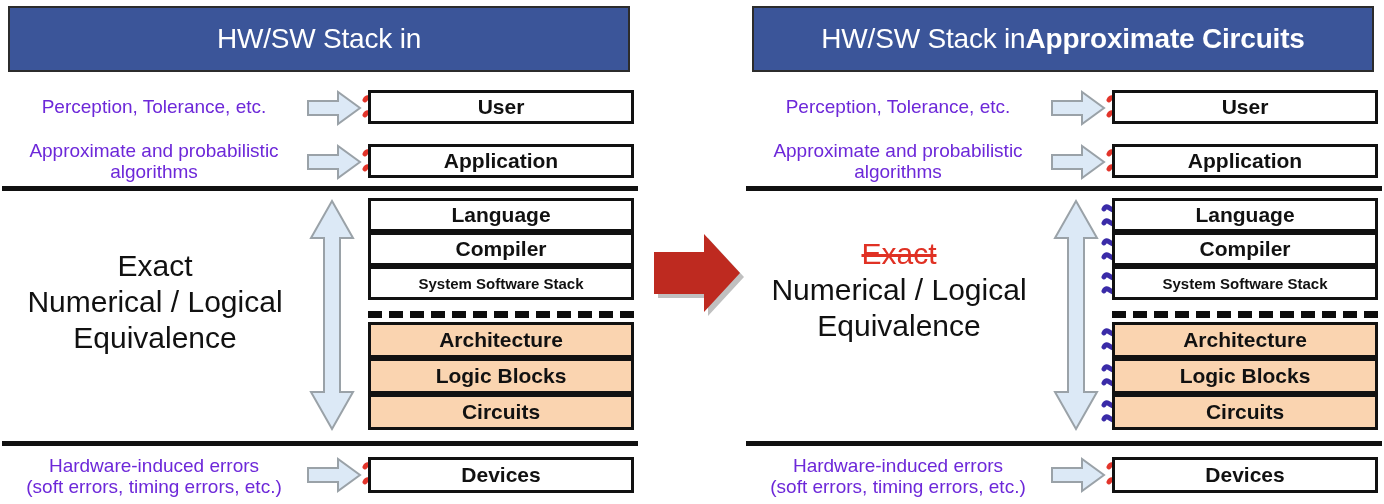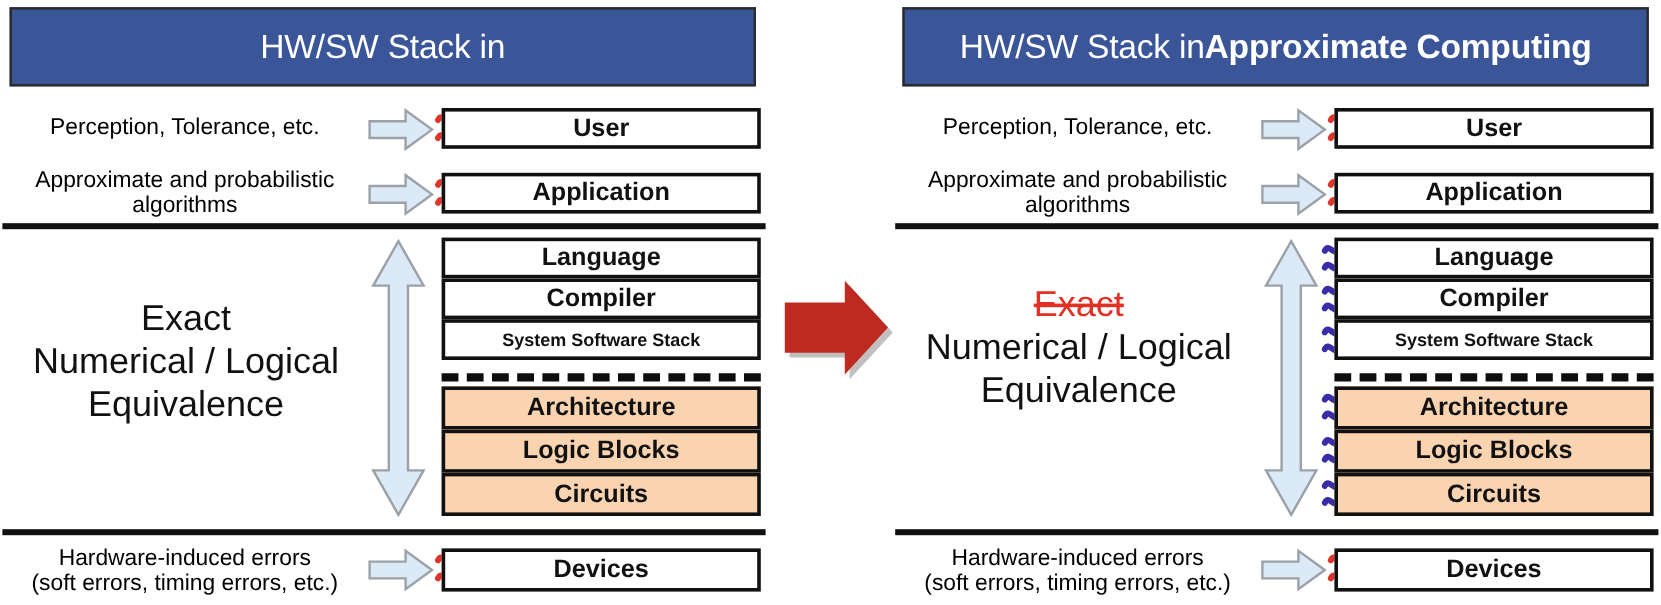--- a/index.html
+++ b/index.html
@@ -37,21 +37,21 @@
   }
 
   
   .dash{
     position:absolute;height:0;border-top:7px dashed #0d0d0d;
   }
 
   
   .desc{
     position:absolute;
-    font-size:19px;color:#000000;
+    font-size:19px;color:#6d28d9;
     text-align:center;
     line-height:1.12;
   }
 
   
   .harrow{position:absolute;width:56px;height:36px;}
   .harrow svg{display:block;width:56px;height:36px;}
 
   
   .squig{position:absolute;width:24px;height:40px;}
@@ -185,21 +185,21 @@
     <svg width="96" height="90" viewBox="0 0 96 90">
       <polygon points="6,24 56,24 56,6 92,45 56,84 56,66 6,66" fill="#8d8d8d" opacity="0.55" transform="translate(4,4)"></polygon>
       <polygon points="6,24 56,24 56,6 92,45 56,84 56,66 6,66" fill="#BE2A20"></polygon>
     </svg>
   </div>
 
   <div class="panel right">
 
     <div class="hdr">
       <span>HW/SW Stack in </span>
-        <span class="b">Approximate Computing</span>
+        <span class="b">Approximate Circuits</span>
     </div>
 
     <div class="desc" style="left:10px;top:96px;width:288px;">Perception, Tolerance, etc.</div>
     <div class="harrow" style="left:306px;top:90px;">
       <svg viewBox="0 0 56 36">
           <polygon points="2,11 32,11 32,2 54,18 32,34 32,25 2,25" fill="#DCE9F6" stroke="#9aa2a8" stroke-width="2"></polygon>
         </svg>
     </div>
     <div class="squig" style="left:362px;top:88px;">
       <svg viewBox="0 0 24 40">

